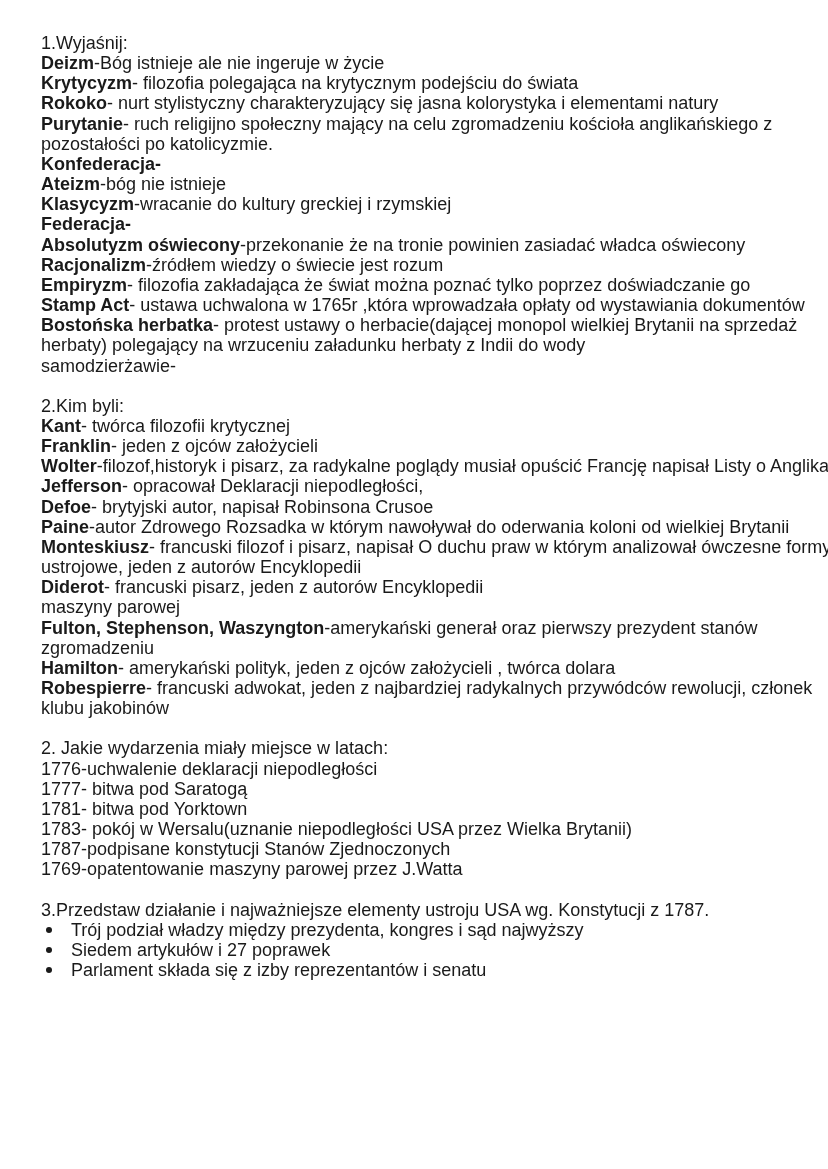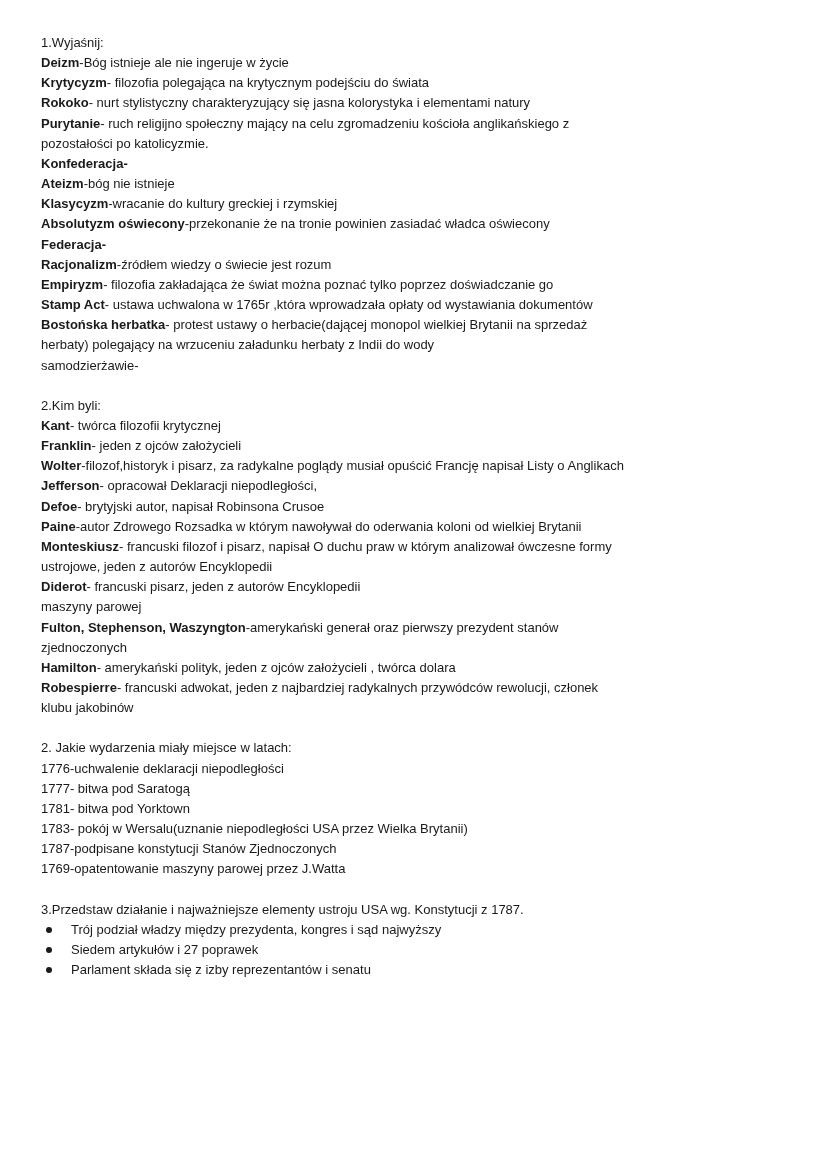--- a/index.html
+++ b/index.html
@@ -1,20 +1,20 @@
 <!DOCTYPE html>
 <html><head>
 <meta charset="utf-8">
 <style>
   html, body { margin: 0; padding: 0; background: #ffffff; }
   body { width: 828px; height: 1169px; overflow: hidden; position: relative; }
   .page {
     position: absolute; left: 41px; top: 33px; width: 760px;
     font-family: "Liberation Sans", sans-serif;
-    font-size: 13px; line-height: 20.15px; color: #1a1a1a;
+    font-size: 18px; line-height: 20.15px; color: #1a1a1a;
   }
   .line { white-space: nowrap; }
   .term { font-weight: bold; }
   .gap { height: 20.15px; }
   ul.bullets { list-style: none; margin: 0; padding: 0; }
   ul.bullets li { position: relative; padding-left: 30px; white-space: nowrap; }
   ul.bullets li .dot {
     position: absolute; left: 5px; top: 7px; width: 6px; height: 6px;
     border-radius: 50%; background: #1a1a1a;
   }
@@ -30,22 +30,22 @@
     <div class="line"><span class="term">Deizm</span><span>-Bóg istnieje ale nie ingeruje w życie</span></div>
     <div class="line"><span class="term">Krytycyzm</span><span>- filozofia polegająca na krytycznym podejściu do świata</span></div>
     <div class="line"><span class="term">Rokoko</span><span>- nurt stylistyczny charakteryzujący się jasna kolorystyka i elementami natury</span></div>
     <div>
       <div class="line"><span class="term">Purytanie</span><span>- ruch religijno społeczny mający na celu zgromadzeniu kościoła anglikańskiego z</span></div>
       <div class="line">pozostałości po katolicyzmie.</div>
     </div>
     <div class="line"><span class="term">Konfederacja</span><span class="term">-</span></div>
     <div class="line"><span class="term">Ateizm</span><span>-bóg nie istnieje</span></div>
     <div class="line"><span class="term">Klasycyzm</span><span>-wracanie do kultury greckiej i rzymskiej</span></div>
+    <div class="line"><span class="term">Federacja</span><span class="term">-</span></div>
     <div class="line"><span class="term">Absolutyzm oświecony</span><span>-przekonanie że na tronie powinien zasiadać władca oświecony</span></div>
-    <div class="line"><span class="term">Federacja</span><span class="term">-</span></div>
     <div class="line"><span class="term">Racjonalizm</span><span>-źródłem wiedzy o świecie jest rozum</span></div>
     <div class="line"><span class="term">Empiryzm</span><span>- filozofia zakładająca że świat można poznać tylko poprzez doświadczanie go</span></div>
     <div class="line"><span class="term">Stamp Act</span><span>- ustawa uchwalona w 1765r ,która wprowadzała opłaty od wystawiania dokumentów</span></div>
     <div>
       <div class="line"><span class="term">Bostońska herbatka</span><span>- protest ustawy o herbacie(dającej monopol wielkiej Brytanii na sprzedaż</span></div>
       <div class="line">herbaty) polegający na wrzuceniu załadunku herbaty z Indii do wody</div>
     </div>
     <div class="line">samodzierżawie-</div>
   </div>
 
@@ -63,21 +63,21 @@
     <div>
       <div class="line"><span class="term">Monteskiusz</span><span>- francuski filozof i pisarz, napisał O duchu praw w którym analizował ówczesne formy</span></div>
       <div class="line">ustrojowe, jeden z autorów Encyklopedii</div>
     </div>
     <div class="line"><span class="term">Diderot</span><span>- francuski pisarz, jeden z autorów Encyklopedii</span></div>
     <div>
       <div class="line">maszyny parowej</div>
     </div>
     <div>
       <div class="line"><span class="term">Fulton, Stephenson, Waszyngton</span><span>-amerykański generał oraz pierwszy prezydent stanów</span></div>
-      <div class="line">zjednoczonych</div>
+      <div class="line">zgromadzeniu</div>
     </div>
     <div class="line"><span class="term">Hamilton</span><span>- amerykański polityk, jeden z ojców założycieli , twórca dolara</span></div>
     <div>
       <div class="line"><span class="term">Robespierre</span><span>- francuski adwokat, jeden z najbardziej radykalnych przywódców rewolucji, członek</span></div>
       <div class="line">klubu jakobinów</div>
     </div>
   </div>
 
   <div class="gap"></div>
 

